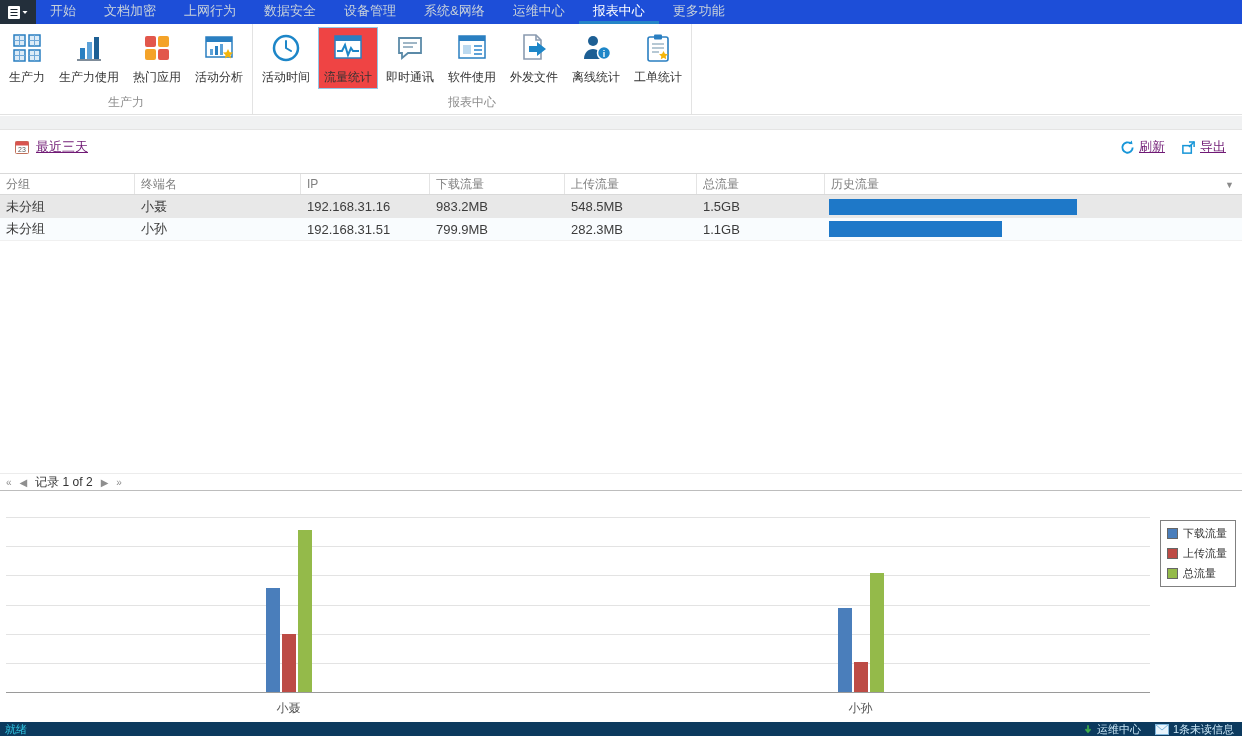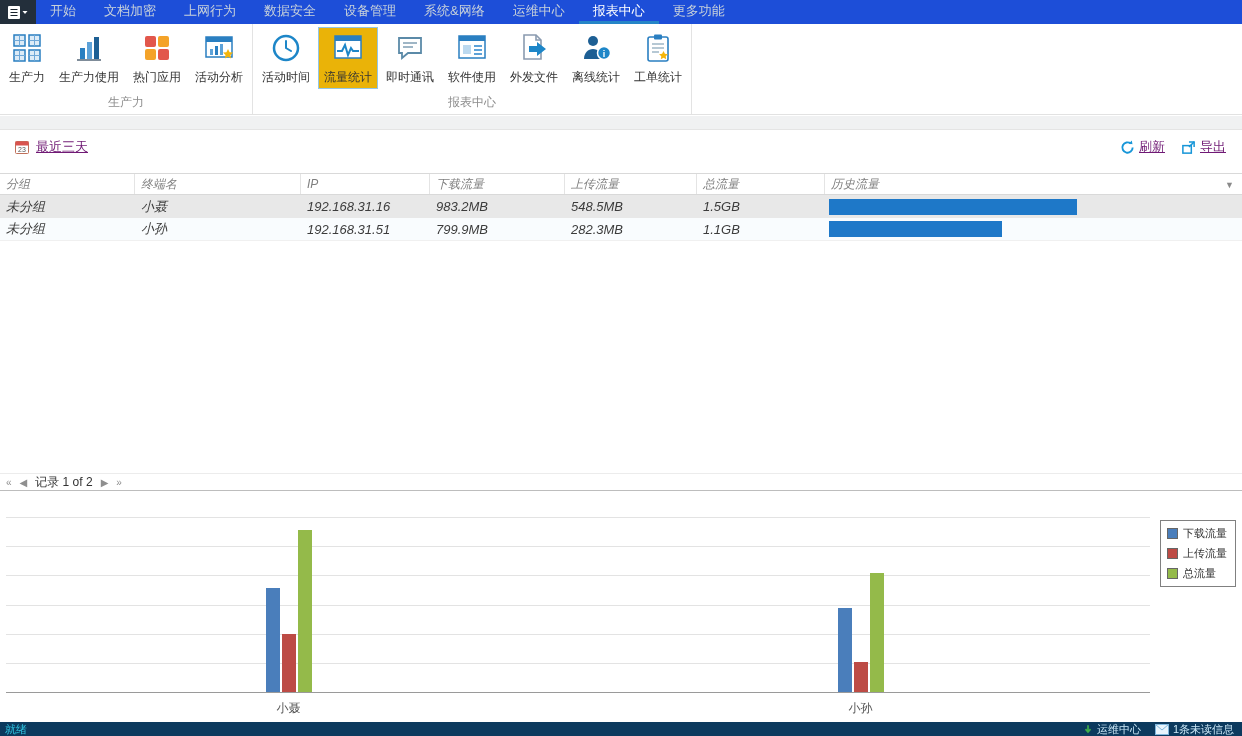--- a/index.html
+++ b/index.html
@@ -18,37 +18,37 @@
   
   #ribbon { position:absolute; top:24px; left:0; width:1242px; height:91px;
     background:#ffffff; border-bottom:1px solid #e2e2e2; display:flex; }
   .ribbon-group { position:relative; height:100%; border-right:1px solid #e3e3e3;
     display:flex; align-items:flex-start; padding:3px 2px 0 2px; }
   .group-label { position:absolute; bottom:3px; left:0; right:0; text-align:center;
     font-size:12px; color:#8c8c8c; }
   .rbtn { display:flex; flex-direction:column; align-items:center; justify-content:flex-start;
     height:62px; padding:3px 5px 0 5px; margin:0 1px; border:1px solid transparent;
     cursor:pointer; }
-  .rbtn.selected { background:#eab308; border-color:#92c6e8; }
+  .rbtn.selected { background:#ef4444; border-color:#92c6e8; }
   .rbtn .ricon { width:34px; height:34px; display:flex; align-items:center; justify-content:center; }
   .rbtn .rlabel { font-size:12px; color:#333; margin-top:4px; white-space:nowrap; }
 
   
   #band { position:absolute; top:116px; left:0; width:1242px; height:14px;
     background:#f0f1f2; border-bottom:1px solid #e4e4e4; }
 
   
   #filterbar { position:absolute; top:131px; left:0; width:1242px; height:32px;
     background:#fff; display:flex; align-items:center; }
   .tool-left { display:flex; align-items:center; gap:6px; padding-left:14px; cursor:pointer; }
   .tool-right { margin-left:auto; display:flex; align-items:center; gap:16px; padding-right:16px; }
   .tool-item { display:flex; align-items:center; gap:4px; font-size:13px; color:#701a75; cursor:pointer;text-decoration:underline; }
 
   
-  #grid { position:absolute; top:173px; left:0; width:1242px;font-style:italic; }
+  #grid { position:absolute; top:173px; left:0; width:1242px; }
   .g-header { display:flex; height:22px; border-top:1px solid #d9d9d9; border-bottom:1px solid #d9d9d9;
     background:#fff; position:relative; }
   .g-hcell { font-size:12px; color:#7f7f7f; line-height:20px; padding-left:6px;
     border-right:1px solid #e4e4e4; overflow:hidden; white-space:nowrap; cursor:pointer; }
   .g-hcell:last-child { border-right:none; }
   .g-row { display:flex; height:23px; align-items:center; cursor:pointer; }
   .g-row.r0 { background:#e8e8e8; }
   .g-row.r1 { background:#f9fcfe; border-bottom:1px solid #f0f0f0; }
   .g-cell { font-size:13px; color:#3c3c3c; padding-left:6px; overflow:hidden; white-space:nowrap; }
   .c0{width:135px;} .c1{width:166px;} .c2{width:129px;} .c3{width:135px;}

